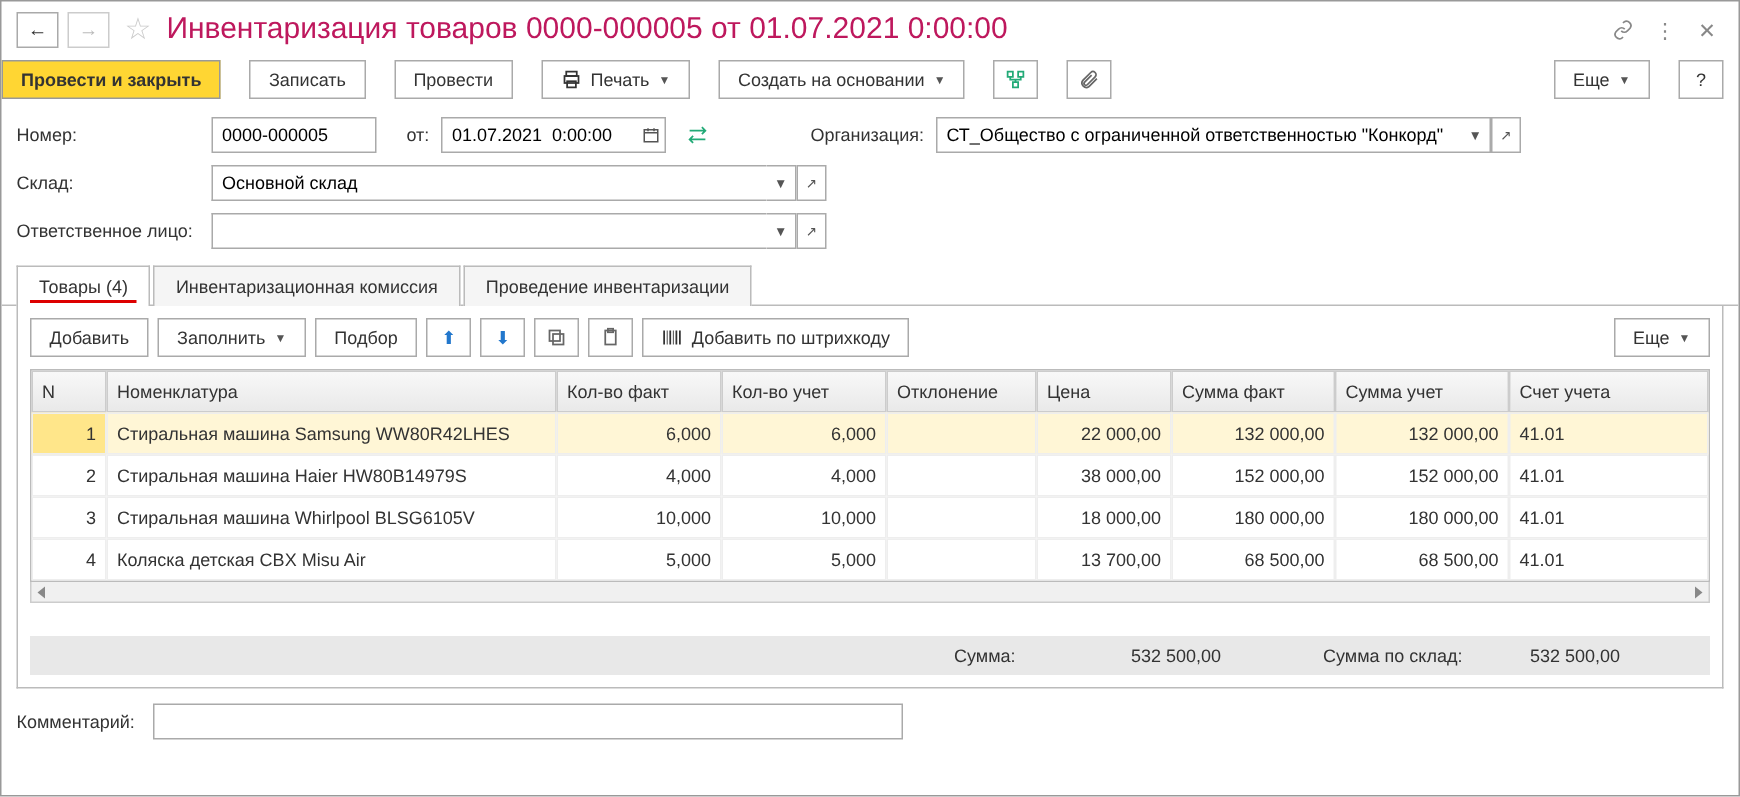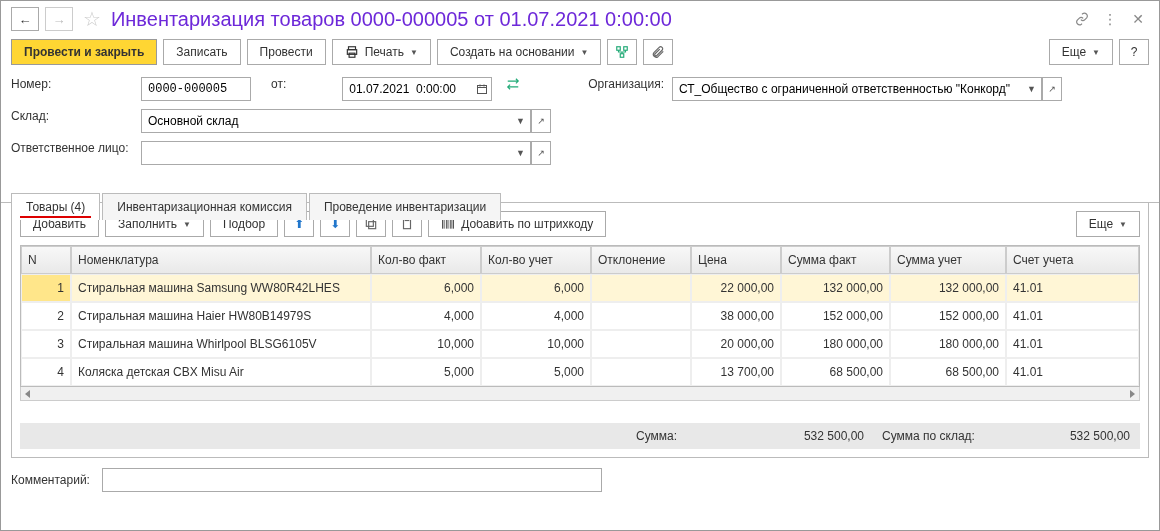--- a/index.html
+++ b/index.html
@@ -26,27 +26,27 @@
     background: #fff;
     display: flex;
     align-items: center;
     justify-content: center;
     cursor: pointer;
     font-size: 13px;
     color: #333;
   }
   .nav-btn.disabled { color: #bbb; border-color: #ccc; }
   .star { font-size: 20px; color: #ccc; margin: 0 4px; }
-  .title { font-size: 20px; color: #6d28d9; flex: 1; }
+  .title { font-size: 20px; color: #be185d; flex: 1; }
   .title-icon { width: 22px; height: 22px; display:flex; align-items:center; justify-content:center; font-size:14px; color:#888; cursor:pointer; }
   .toolbar {
     display: flex;
     align-items: center;
-    padding: 4px 10px 8px 10px;
-    gap: 6px;
+    padding: 4px 10px 8px 0;
+    gap: 19px;
   }
   .btn {
     height: 26px;
     border: 1px solid #aaa;
     background: #fff;
     padding: 0 12px;
     display: flex;
     align-items: center;
     gap: 6px;
     cursor: pointer;
@@ -56,20 +56,21 @@
   .btn.primary {
     background: #ffd633;
     border-color: #999;
     font-weight: bold;
   }
   .btn.icon-only { padding: 0; width: 30px; justify-content: center; }
   .dd-caret { font-size: 8px; color: #555; }
   .spacer { flex: 1; }
   .form-row {
     display: flex;
+    align-items: center;
     padding: 4px 10px;
     gap: 8px;
   }
   .lbl { width: 122px; }
   .inp {
     height: 24px;
     border: 1px solid #aaa;
     padding: 0 6px;
     font-size: 12px;
     background: #fff;
@@ -97,21 +98,21 @@
     border-bottom: 1px solid #bbb;
   }
   .tab {
     padding: 6px 14px;
     border: 1px solid #bbb;
     border-bottom: none;
     background: #f5f5f5;
     margin-right: 2px;
     cursor: pointer;
     position: relative;
-    top: 18px;
+    top: 1px;
   }
   .tab.active {
     background: #fff;
   }
   .tab.active::after {
     content:"";
     position:absolute;
     left:8px; right:8px; bottom:2px;
     height:2px; background:#d00;
   }
@@ -164,21 +165,21 @@
   .totals {
     display:flex;
     justify-content:flex-end;
     align-items:center;
     background:#e8e8e8;
     padding:6px 10px;
     margin-top:22px;
     gap:18px;
   }
   .totals .tl { width:100px; }
-  .totals .tv { width:110px; text-align:right; }
+  .totals .tv { width:110px; }
   .comment-row {
     display:flex;
     align-items:center;
     padding: 10px;
     gap: 12px;
   }
   svg { display: block; }
 </style>
 </head>
 <body>
@@ -249,24 +250,24 @@
     <span>Еще</span>
     <span class="dd-caret">▼</span>
   </div>
   <div class="btn icon-only">
     <span>?</span>
   </div>
 </div>
 
 <div class="form-row">
   <span class="lbl">Номер:</span>
-  <input class="inp" style="width: 110px; font-family: Liberation Mono, monospace;" value="0000-000005">
+  <input class="inp" style="width: 110px;" value="0000-000005">
   <span style="margin-left:12px">от:</span>
   <div class="combo">
-    <input class="inp" style="width: 130px; margin-left: 48px;" value="01.07.2021  0:00:00">
+    <input class="inp" style="width: 130px;" value="01.07.2021  0:00:00">
     <div class="combo-btn">
       <span>
         <svg width="12" height="12" viewBox="0 0 24 24" fill="none" stroke="#555" stroke-width="2">
             <rect x="3" y="5" width="18" height="16"></rect>
             <path d="M3 9h18M8 3v4M16 3v4"></path>
           </svg>
       </span>
     </div>
   </div>
   <span style="margin-left:6px;color:#2a7;cursor:pointer">
@@ -408,21 +409,21 @@
           <td class="num">152 000,00</td>
           <td class="num">152 000,00</td>
           <td>41.01</td>
         </tr>
         <tr>
           <td class="num">3</td>
           <td>Стиральная машина Whirlpool BLSG6105V</td>
           <td class="num">10,000</td>
           <td class="num">10,000</td>
           <td class="num"></td>
-          <td class="num">20 000,00</td>
+          <td class="num">18 000,00</td>
           <td class="num">180 000,00</td>
           <td class="num">180 000,00</td>
           <td>41.01</td>
         </tr>
         <tr>
           <td class="num">4</td>
           <td>Коляска детская CBX Misu Air</td>
           <td class="num">5,000</td>
           <td class="num">5,000</td>
           <td class="num"></td>

